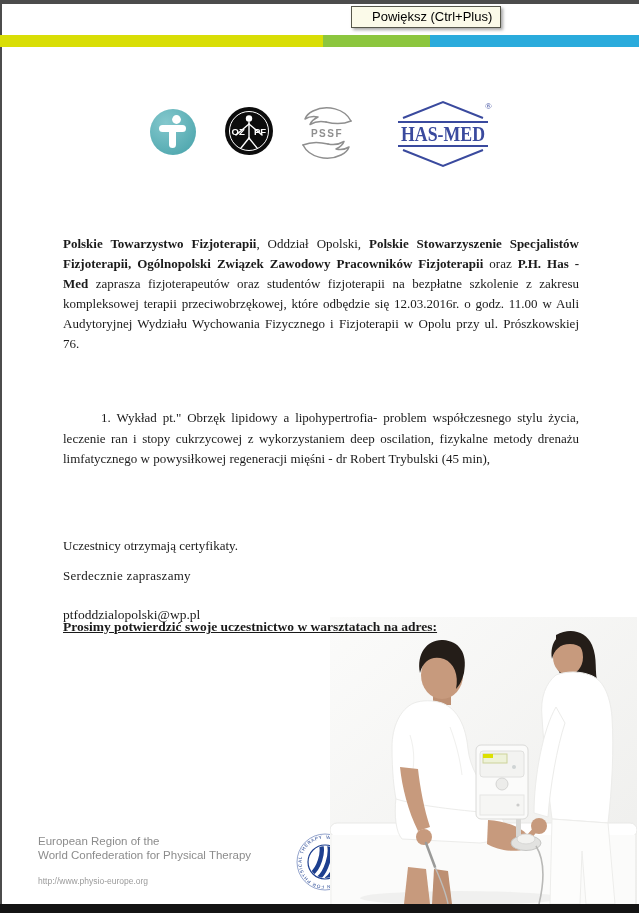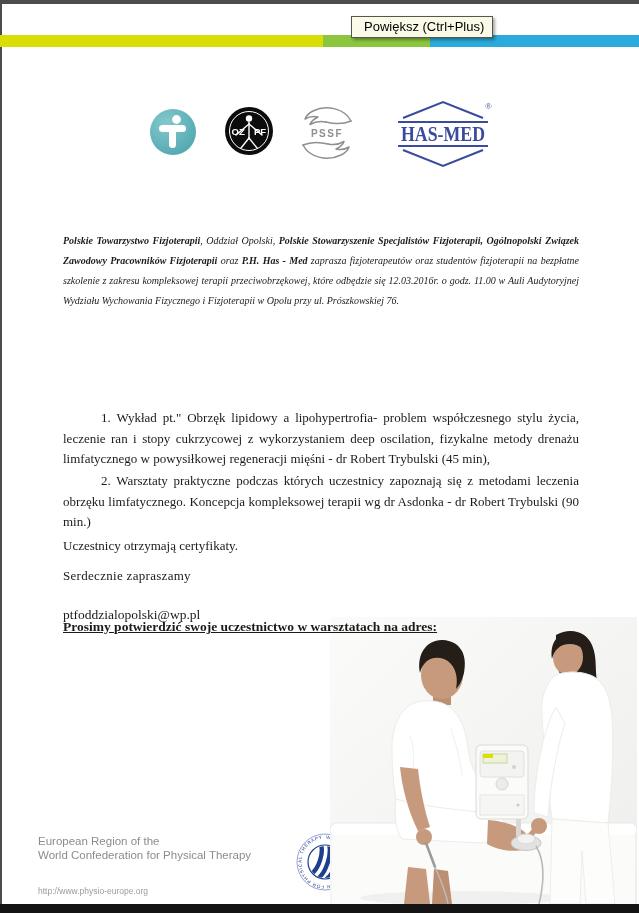--- a/index.html
+++ b/index.html
@@ -6,40 +6,40 @@
   .stage{
     position:relative;width:639px;height:913px;background:#ffffff;
     overflow:hidden;font-family:"Liberation Serif",serif;color:#1a1a1a;
     margin:0 auto;
   }
   
   .chrome-top{position:absolute;left:0;top:0;width:639px;height:4px;background:var(--chrome-gray,#4c4c4c);}
   .chrome-left{position:absolute;left:0;top:0;width:2px;height:913px;background:var(--chrome-gray,#4c4c4c);}
   .chrome-bottom{position:absolute;left:0;top:904px;width:639px;height:9px;background:#141414;}
   .tooltip{
-    position:absolute;left:351px;top:16px;z-index:50;
+    position:absolute;left:351px;top:6px;z-index:50;
     font-family:"Liberation Sans",sans-serif;font-size:13px;color:#000;
-    background:#fbfae9;border:1px solid #56564a;padding:2px 8px 3px 12px;
+    background:#fbfae9;border:1px solid #56564a;padding:2px 8px 3px 20px;
     box-shadow:2px 2px 3px rgba(0,0,0,.35);white-space:nowrap;
   }
   
   .accent-bar{position:absolute;left:0;top:35px;width:639px;height:12px;display:flex;}
   .accent-bar .seg-yellow{width:323px;background:var(--bar-yellow,#d9de06);}
   .accent-bar .seg-green{width:107px;background:var(--bar-green,#8cc63e);}
   .accent-bar .seg-blue{flex:1;background:var(--bar-blue,#2aabdc);}
   
   .logo{position:absolute;}
   .logo-ptf{left:149px;top:108px;}
   .logo-ozpf{left:224px;top:106px;}
   .logo-pssf{left:299px;top:103px;}
   .logo-hasmed{left:396px;top:96px;}
   
   .intro{
     position:absolute;left:63px;top:221px;width:516px;
-    font-size:10px;line-height:20px;text-align:justify;font-style:italic;
+    font-size:13px;line-height:20px;text-align:justify;
   }
   .intro b,.contact-heading{font-weight:bold;}
   .program-heading{
     position:absolute;left:74px;top:356px;
     font-size:20px;font-weight:bold;color:var(--accent-blue,#2aa7dc);
   }
   .program-item{
     position:absolute;left:63px;width:516px;
     font-size:13px;line-height:20.5px;text-align:justify;text-indent:38px;
   }
@@ -51,21 +51,21 @@
     position:absolute;left:63px;top:619px;font-size:13.5px;
     text-decoration:underline;z-index:5;
   }
   .contact-email{position:absolute;left:63px;top:607px;font-size:13.5px;z-index:5;}
   
   .euro-block{
     position:absolute;left:38px;top:834px;width:252px;text-align:left;
     font-family:"Liberation Sans",sans-serif;color:#8c8c8c;
   }
   .euro-line{font-size:11.5px;line-height:14px;}
-  .euro-url{font-size:8.5px;color:#9b9b9b;margin-top:24px;}
+  .euro-url{font-size:8.5px;color:#9b9b9b;margin-top:14px;}
   .logo-wcpt{left:296px;top:833px;}
   
   .photo{position:absolute;left:330px;top:617px;width:307px;height:287px;z-index:1;}
 </style>
 </head>
 <body>
 
 <div class="stage">
 
   <div class="chrome-top"></div>
@@ -134,21 +134,20 @@
         <polyline points="7,54 47,70 87,54"></polyline>
       </g>
       <text x="47" y="45" text-anchor="middle" font-family="Liberation Serif,serif" font-weight="bold" font-size="22" fill="#3a4a9e" textLength="84" lengthAdjust="spacingAndGlyphs">HAS-MED</text>
       <text x="89" y="13" font-family="Liberation Serif,serif" font-size="9" fill="#3a4a9e">®</text>
     </svg>
   </div>
 
   <p class="intro"><b>Polskie Towarzystwo Fizjoterapii</b><span>, Oddział Opolski, </span><b>Polskie Stowarzyszenie Specjalistów Fizjoterapii, Ogólnopolski Związek Zawodowy Pracowników Fizjoterapii</b><span> oraz </span><b>P.H. Has - Med</b><span> zaprasza fizjoterapeutów oraz studentów fizjoterapii na bezpłatne szkolenie z zakresu kompleksowej terapii przeciwobrzękowej, które odbędzie się 12.03.2016r. o godz. 11.00 w Auli Audytoryjnej Wydziału Wychowania Fizycznego i Fizjoterapii w Opolu przy ul. Prószkowskiej 76.</span></p>
 
   <p class="program-item item1">1. Wykład pt." Obrzęk lipidowy a lipohypertrofia- problem współczesnego stylu życia, leczenie ran i stopy cukrzycowej z wykorzystaniem deep oscilation, fizykalne metody drenażu limfatycznego w powysiłkowej regeneracji mięśni - dr Robert Trybulski (45 min),</p>
-  <p class="program-item item2">2. Warsztaty praktyczne podczas których uczestnicy zapoznają się z metodami leczenia obrzęku limfatycznego. Koncepcja kompleksowej terapii wg dr Asdonka - dr Robert Trybulski (90 min.)</p>
 
   <div class="certificates">Uczestnicy otrzymają certyfikaty.</div>
   <div class="closing">Serdecznie zapraszamy</div>
 
   <div class="contact-heading">Prosimy potwierdzić  swoje uczestnictwo w warsztatach na  adres:</div>
   <div class="contact-email">ptfoddzialopolski@wp.pl</div>
 
   <div class="photo">
     <svg width="307" height="287" viewBox="0 0 307 287" aria-hidden="true">
       <defs>

